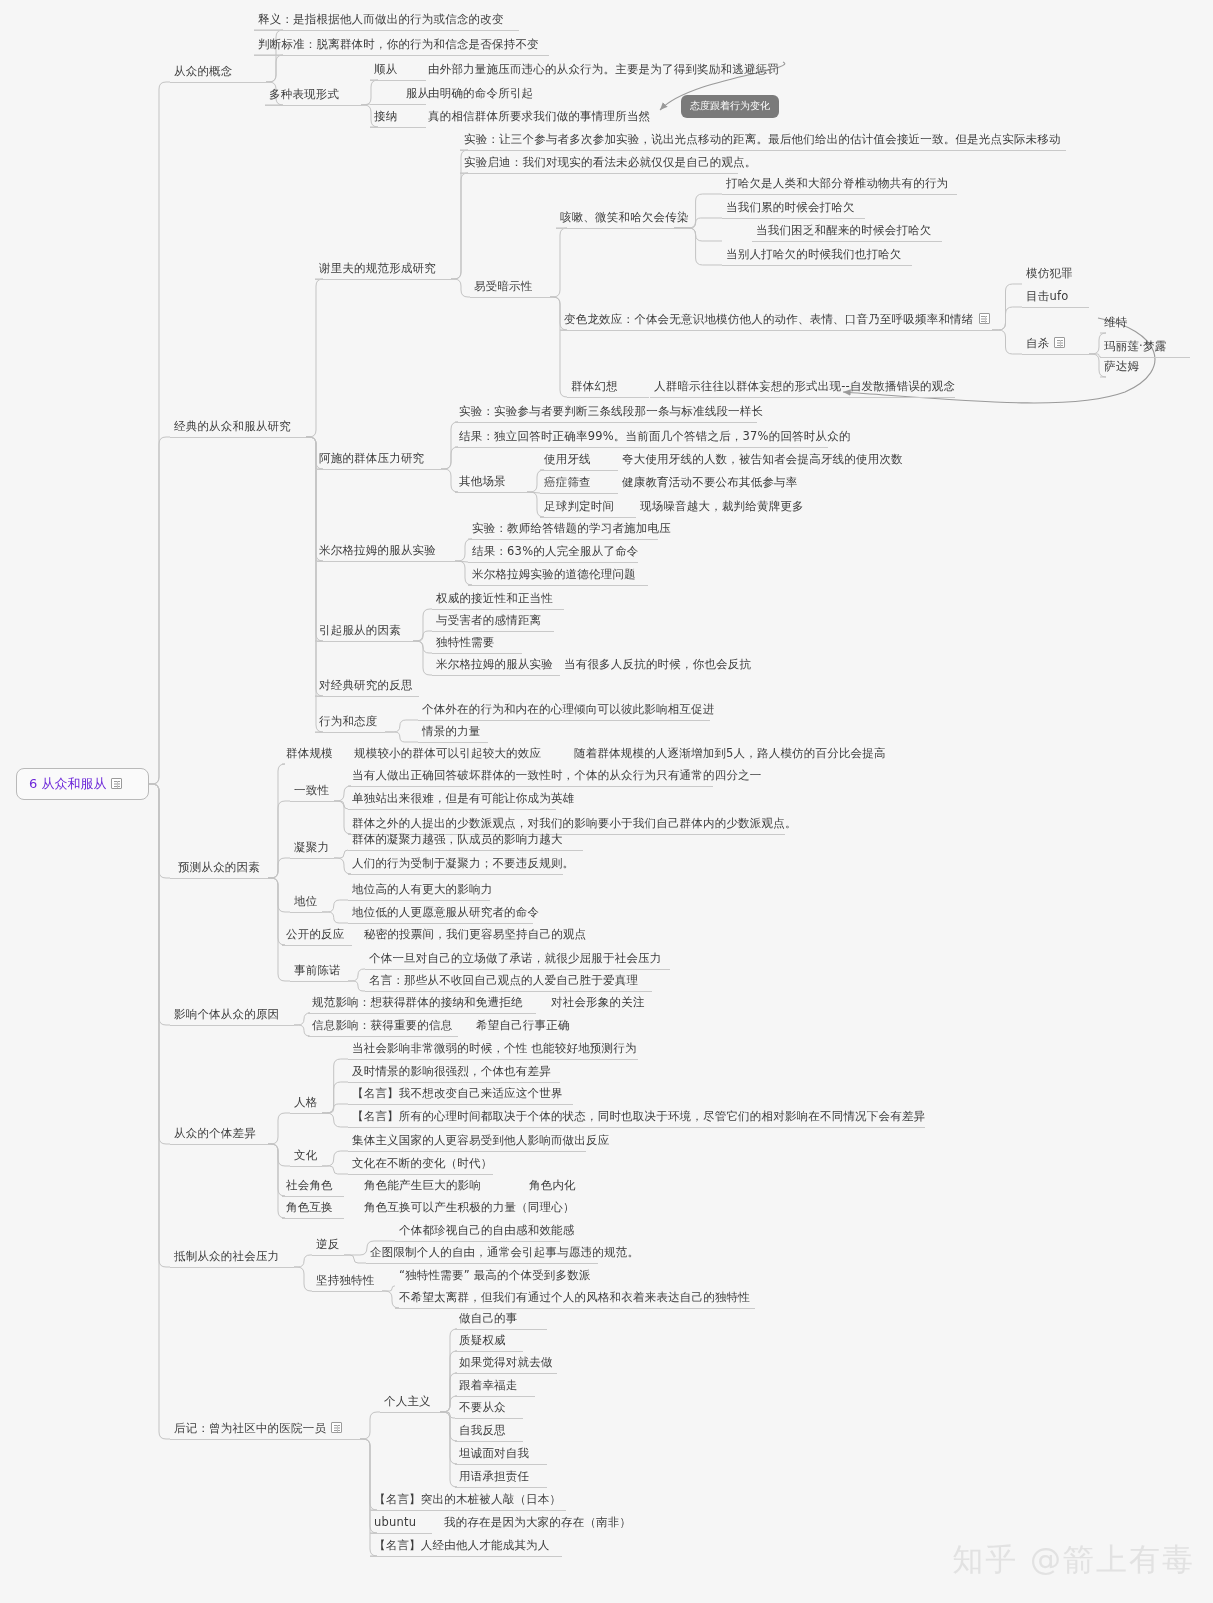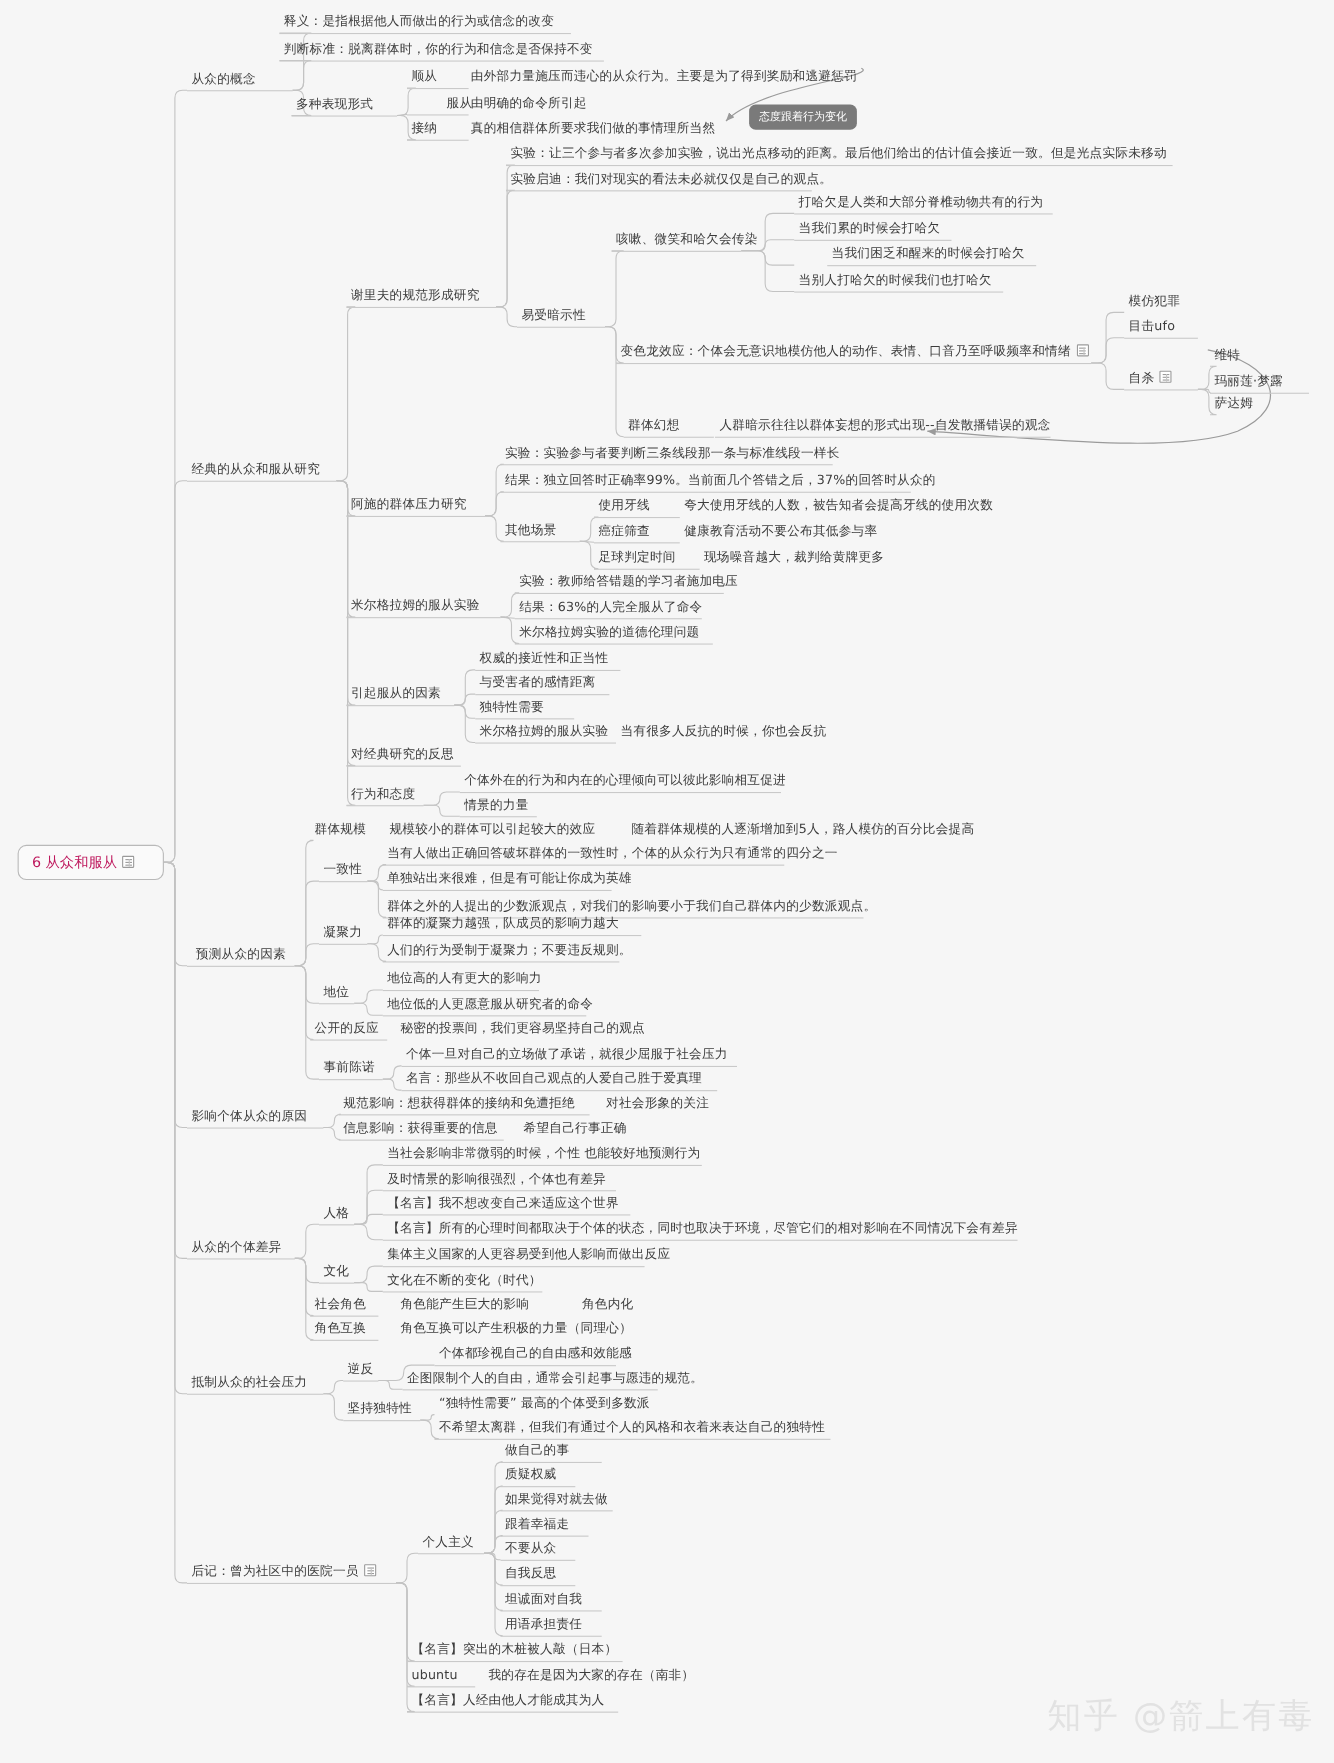--- a/index.html
+++ b/index.html
@@ -29,21 +29,21 @@
 
   
   .root{
     position:absolute;
     border:1px solid #b9b9b9;
     border-radius:8px;
     background:#fafafa;
     font-size:13px;
     padding:6px 12px 7px 12px;
     white-space:nowrap;
-    color:#be185d;
+    color:#6d28d9;
     box-sizing:border-box;
   }
 
   
   .callout{
     position:absolute;
     background:#7a7a7a;
     color:#fff;
     border-radius:6px;
     font-size:10px;

